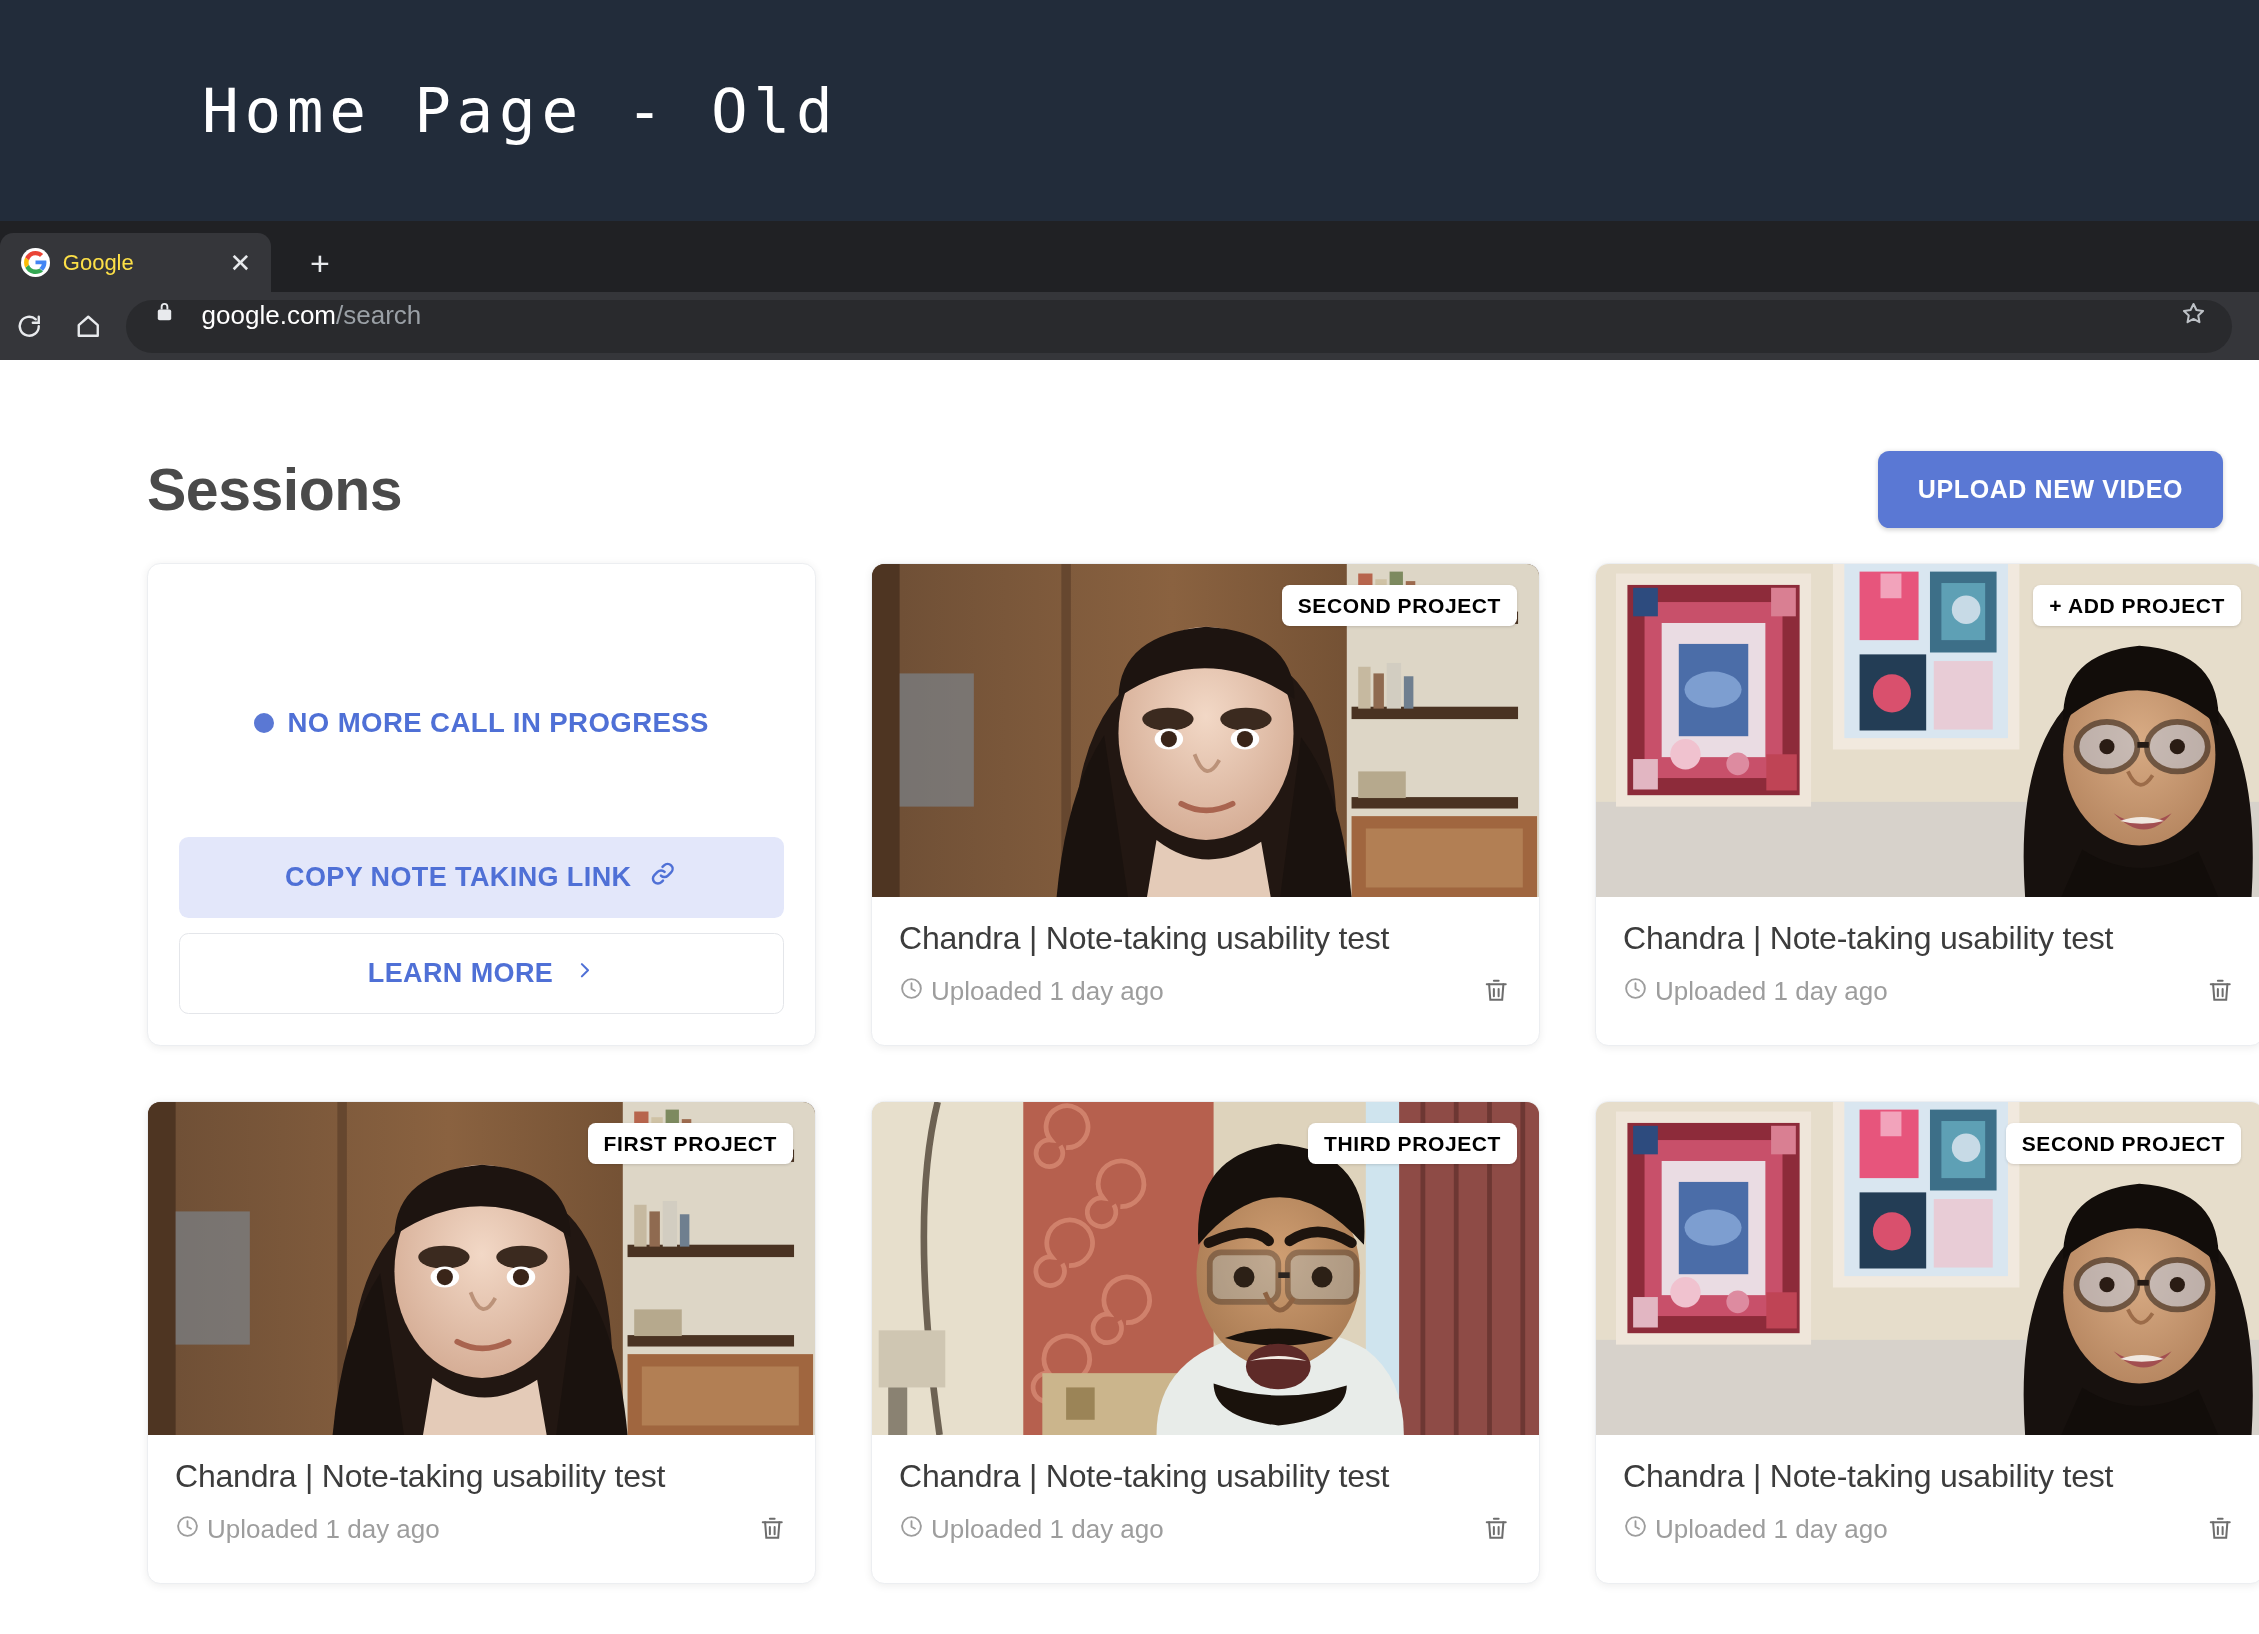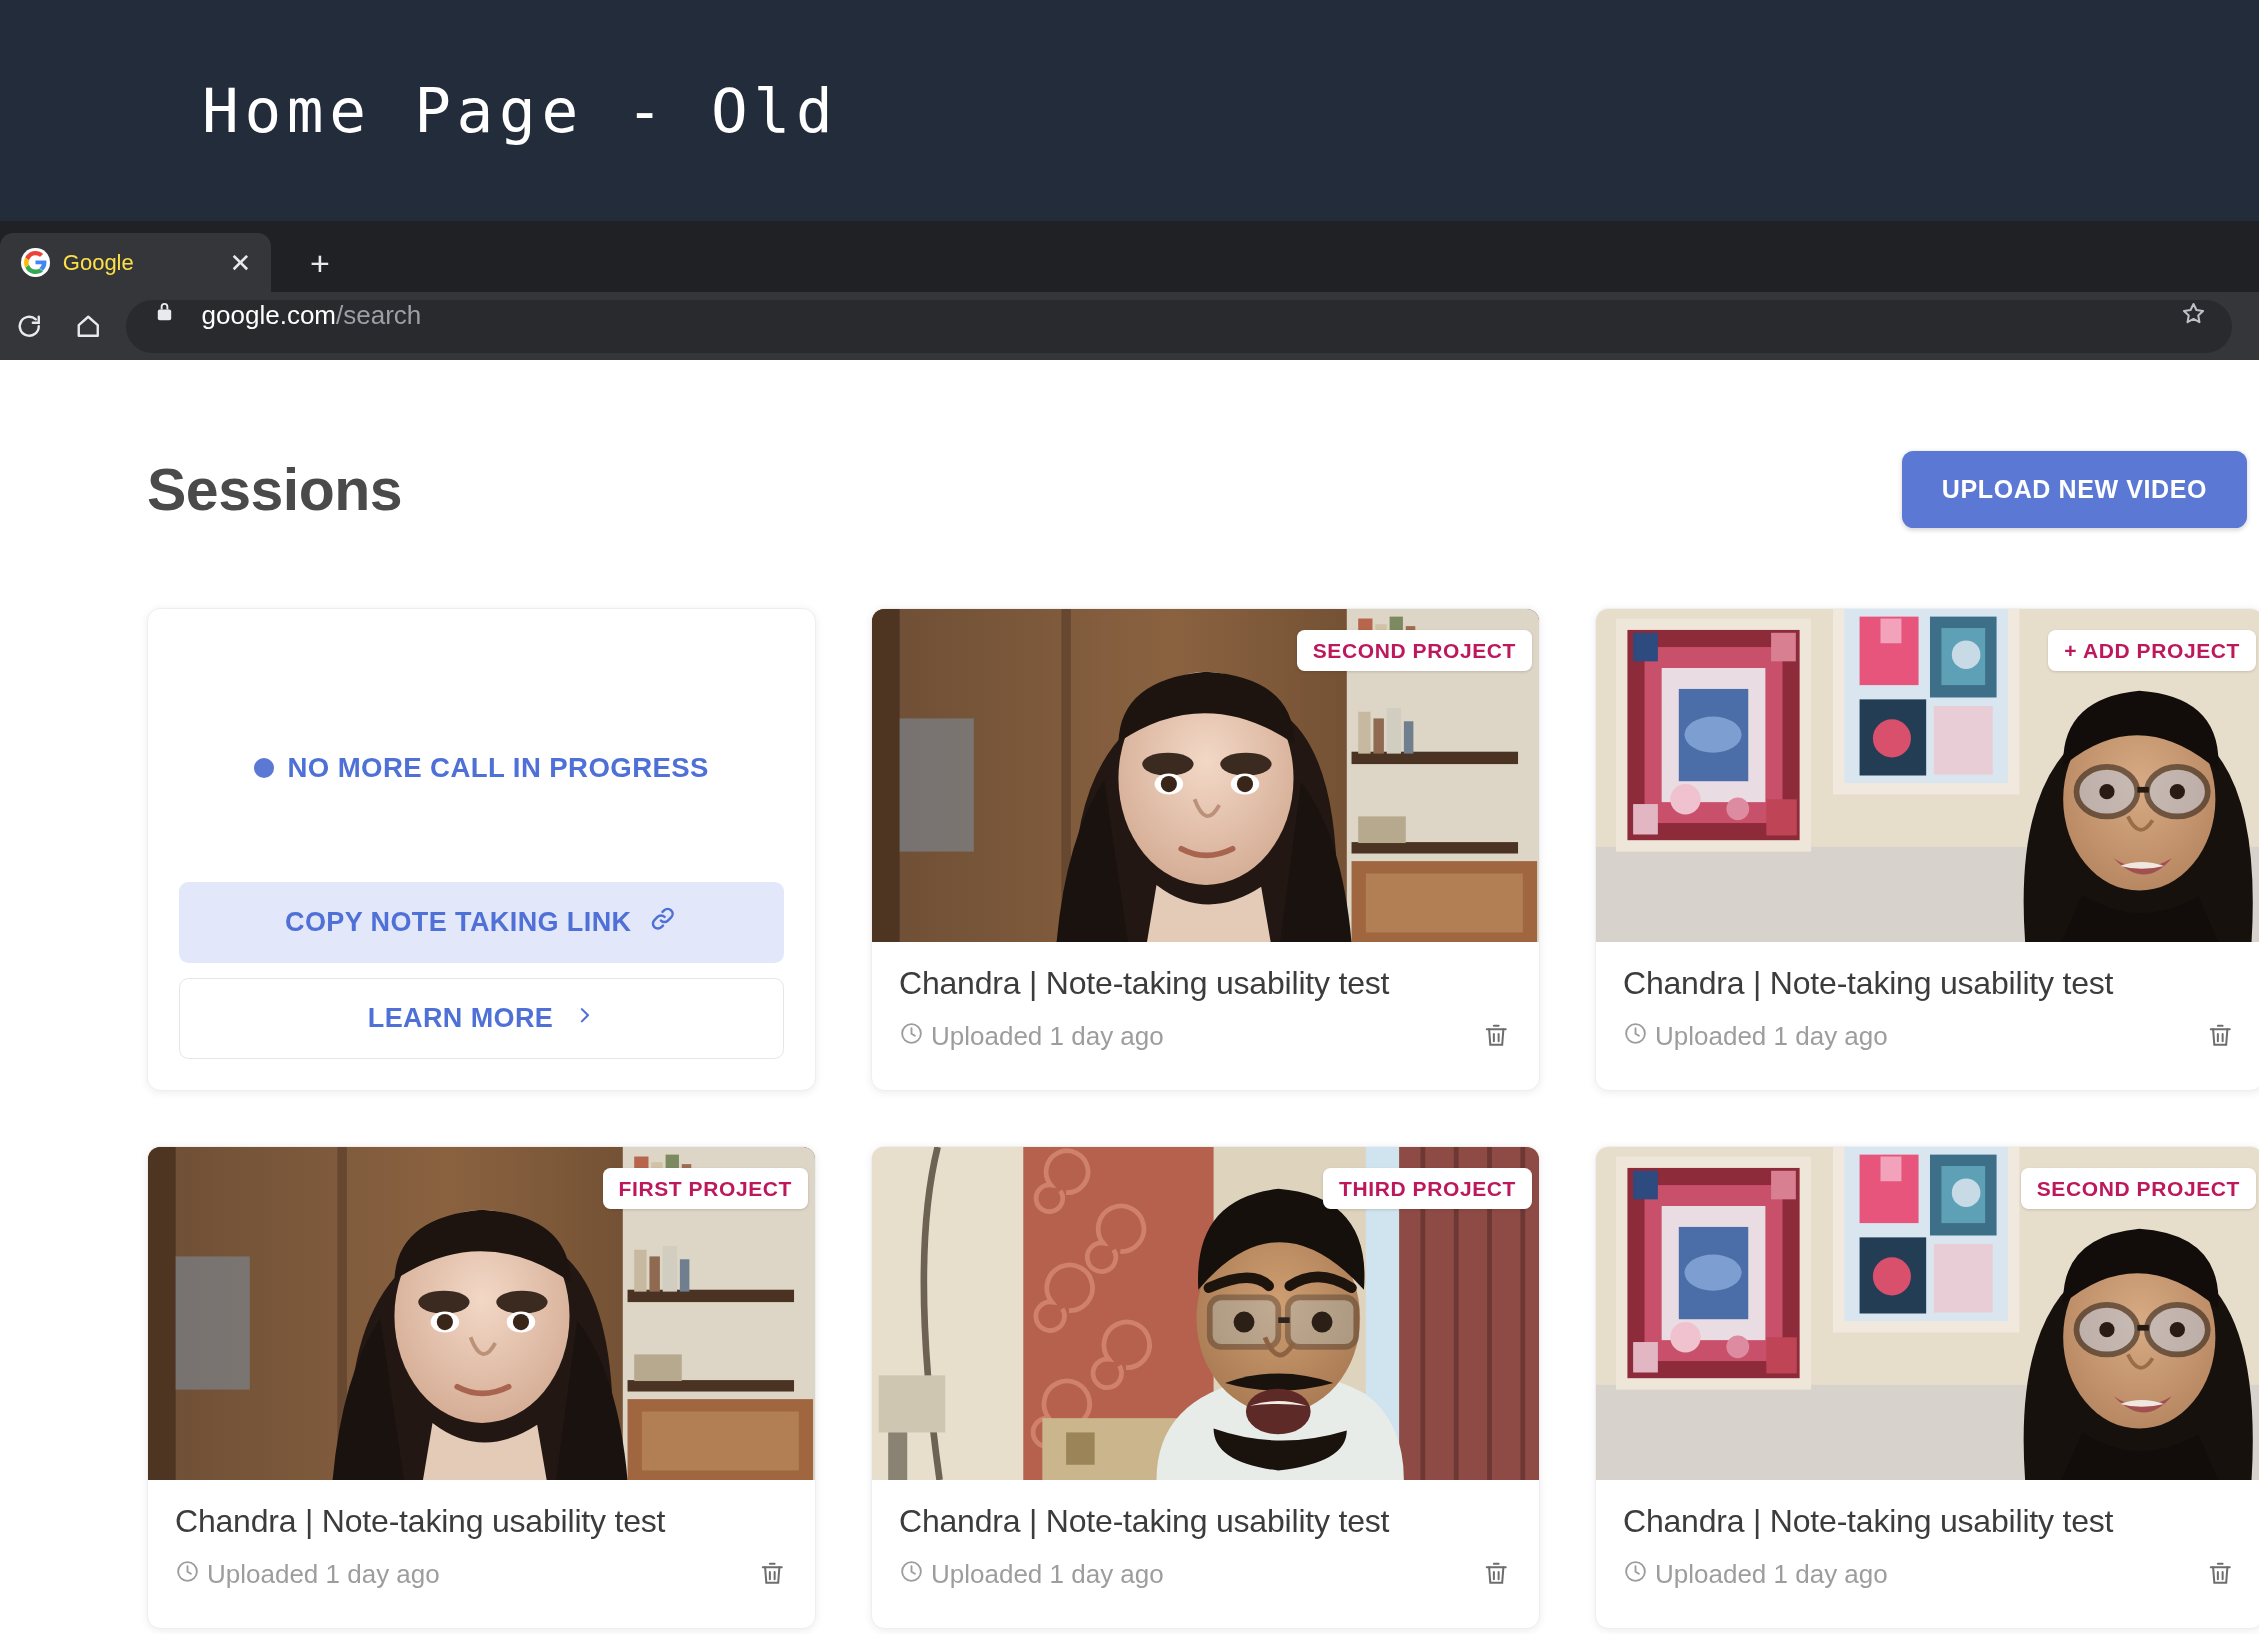--- a/index.html
+++ b/index.html
@@ -119,22 +119,22 @@
     padding: 91px 0 0 0;
     height: calc(1635px - 221px - 71px - 68px);
     overflow: hidden;
   }
   .page-inner { padding: 0 0 0 147px; }
 
   .page-head {
     display: flex;
     align-items: center;
     justify-content: space-between;
-    padding-right: 13px;
-    margin-bottom: 80px;
+    padding-right: 37px;
+    margin-bottom: 35px;
   }
   .page-title {
     font-size: 59px;
     font-weight: bold;
     color: #4a4a4a;
     letter-spacing: -0.5px;
   }
   .upload-btn {
     background: #5a78d4;
     color: #fff;
@@ -234,23 +234,23 @@
   .thumb {
     position: relative;
     height: 333px;
     width: 100%;
     overflow: hidden;
     flex: 0 0 auto;
   }
   .thumb-svg { width: 100%; height: 100%; display: block; }
   .badge {
     position: absolute;
-    top: 21px; right: 7px;
+    top: 21px; right: 22px;
     background: #ffffff;
-    color: #be185d;
+    color: #000000;
     font-size: 21px;
     font-weight: bold;
     letter-spacing: 0.6px;
     border-radius: 7.6px;
     padding: 8.6px 16px;
     cursor: pointer;
     box-shadow: 0 1px 2.9px rgba(0,0,0,0.14);
     white-space: nowrap;
     text-align: center;
   }

